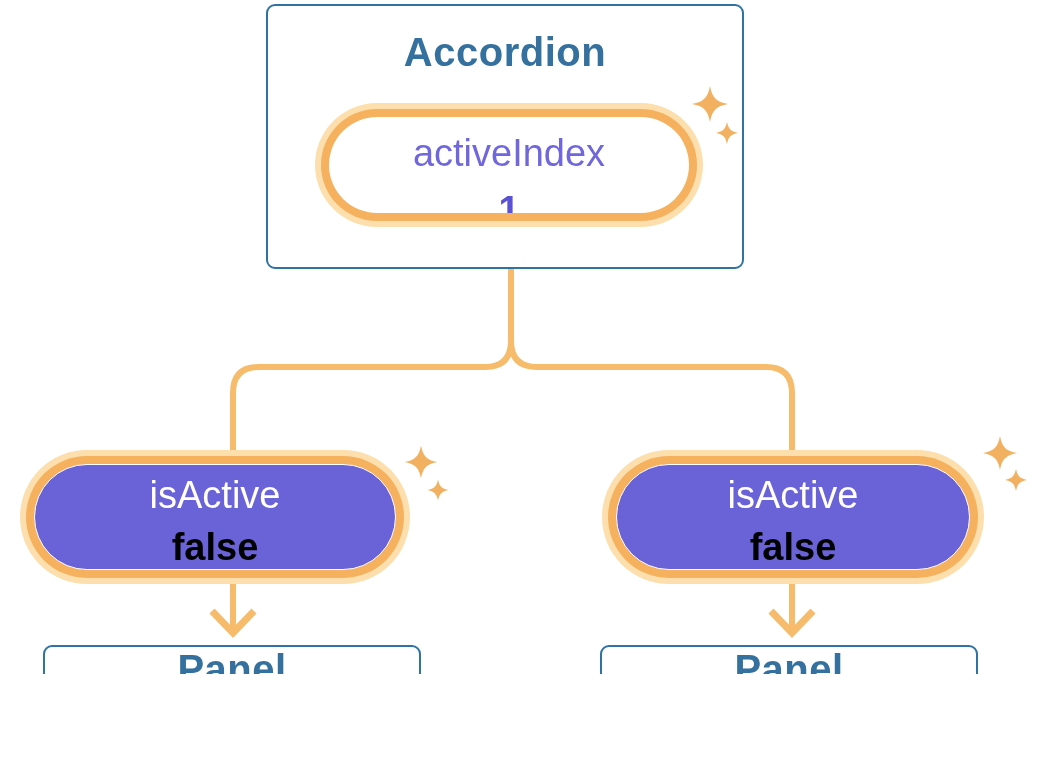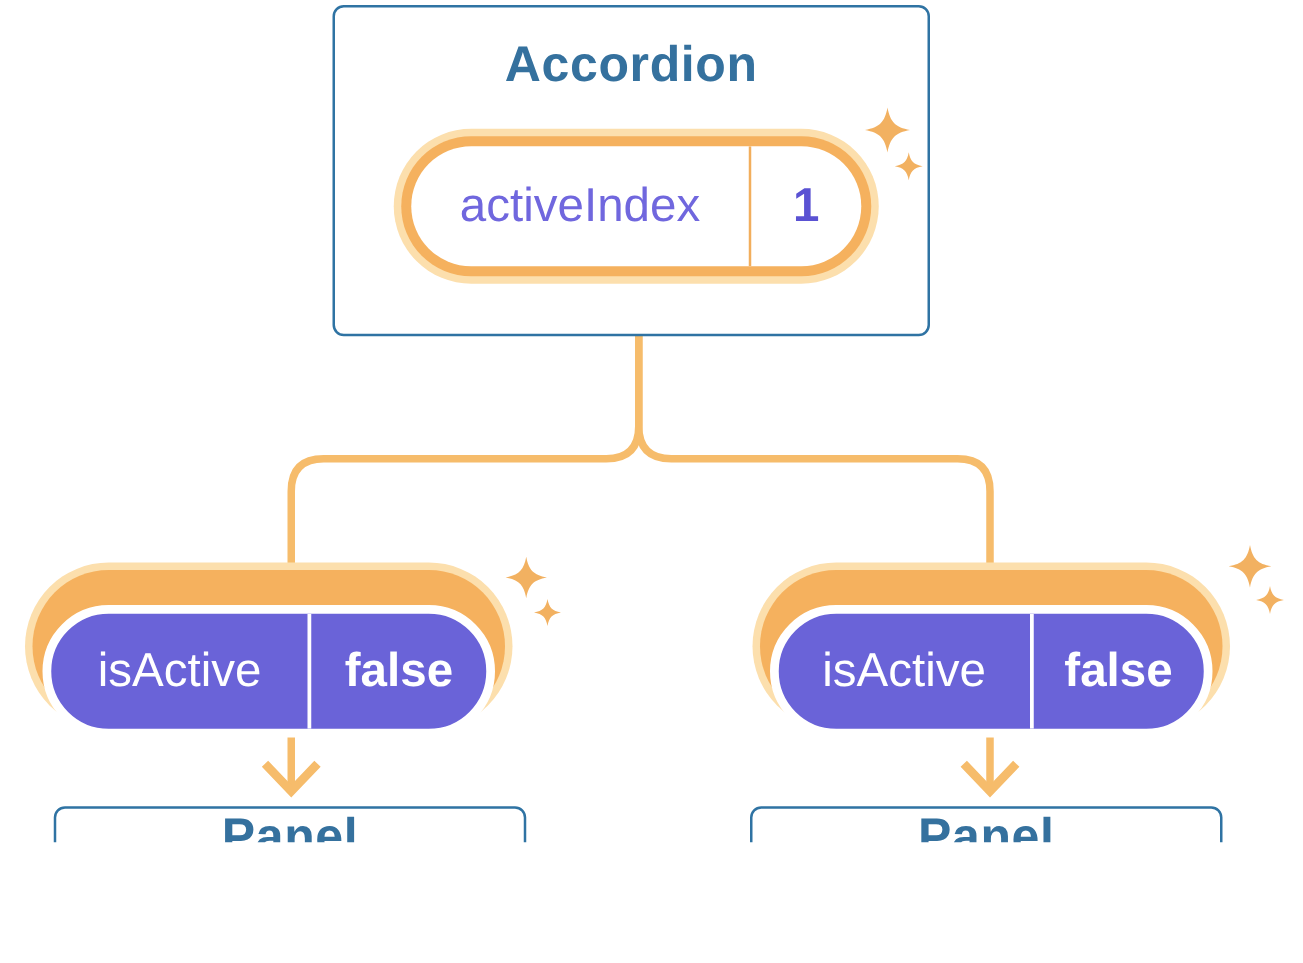--- a/index.html
+++ b/index.html
@@ -80,39 +80,39 @@
     padding:8px;
   }
   .pill-inner{
     width:100%;height:100%;
     box-sizing:border-box;
     border-radius:999px;
     overflow:hidden;
     display:flex;
     align-items:stretch;
     background:#ffffff;
+    flex-direction:column;
   }
   .state-pill{left:315px;top:103px;width:388px;height:124px;}
   .prop-pill-left{left:20px;top:450px;width:390px;height:134px;}
   .prop-pill-right{left:602px;top:450px;width:382px;height:134px;}
   .prop-pill .pill-inner{
     background:var(--purple);
-    border:7px solid #ffffff;
-    margin-top:20px;
+    border:1px solid #ffffff;
   }
   .cell{
     display:flex;align-items:center;justify-content:center;
     font-size:38px;
     white-space:nowrap;
   }
   .state-pill .cell-name{flex:0 0 75%;color:var(--purple-text);}
   .state-pill .cell-value{flex:1 1 auto;color:var(--indigo);font-weight:700;}
   .state-pill .divider{width:2px;background:#F2AE5C;}
   .prop-pill .cell-name{flex:0 0 59%;color:#ffffff;}
-  .prop-pill .cell-value{flex:1 1 auto;color:#ffffff;font-weight:700;}
+  .prop-pill .cell-value{flex:1 1 auto;color:#000000;font-weight:700;}
   .prop-pill .divider{width:3px;background:#ffffff;}
 </style>
 </head>
 <body>
 
 <div class="canvas">
 
   <svg class="layer lines" viewBox="0 0 1042 770" aria-hidden="true">
     <path d="M511 268 L511 341 Q511 367 485 367 L259 367 Q233 367 233 393 L233 631"></path>
     <path class="arrowhead" d="M212 611 L233 633 L254 611"></path>

